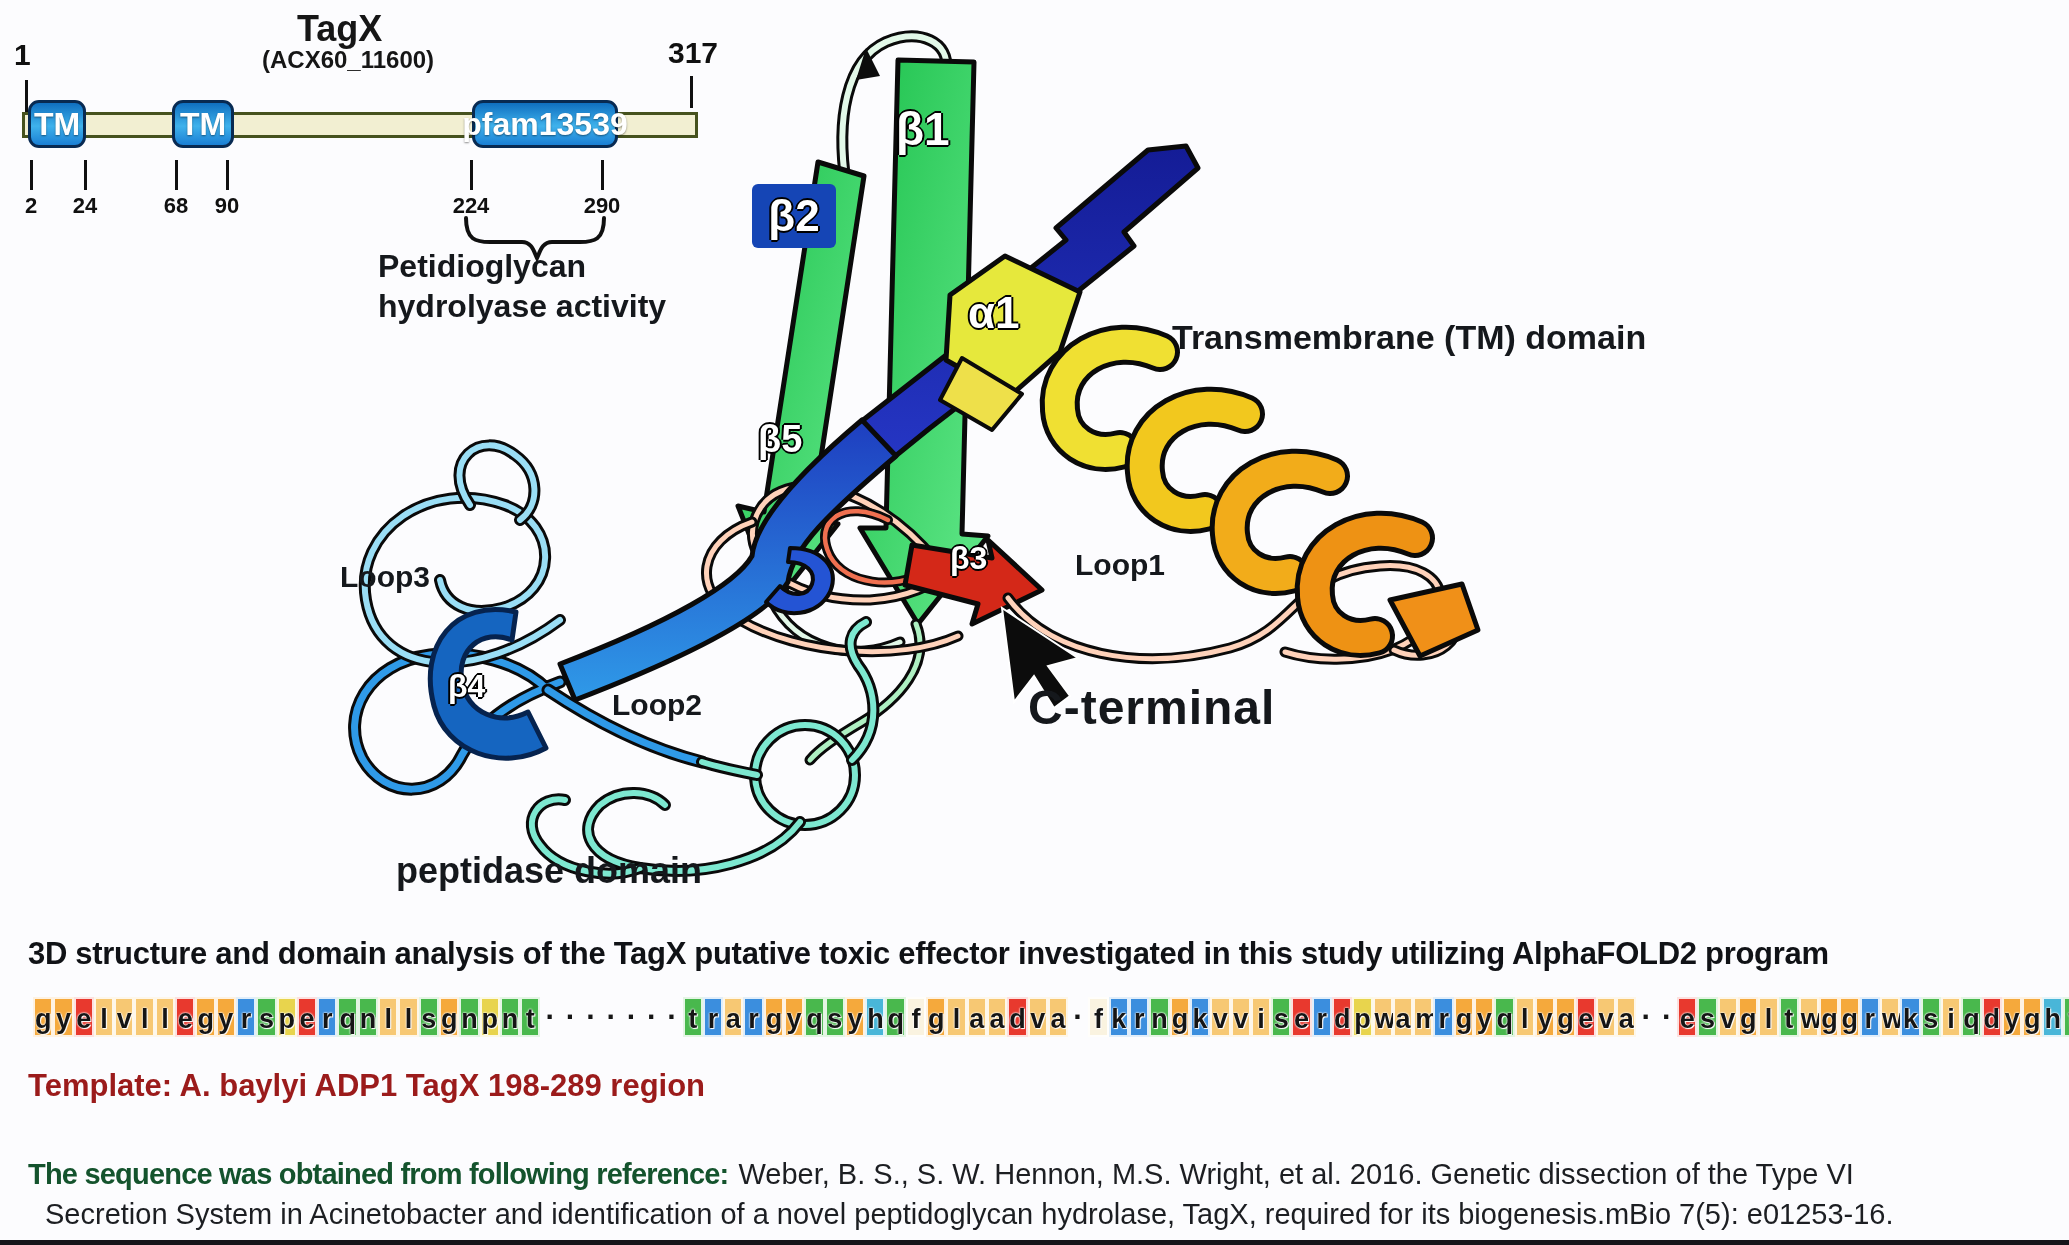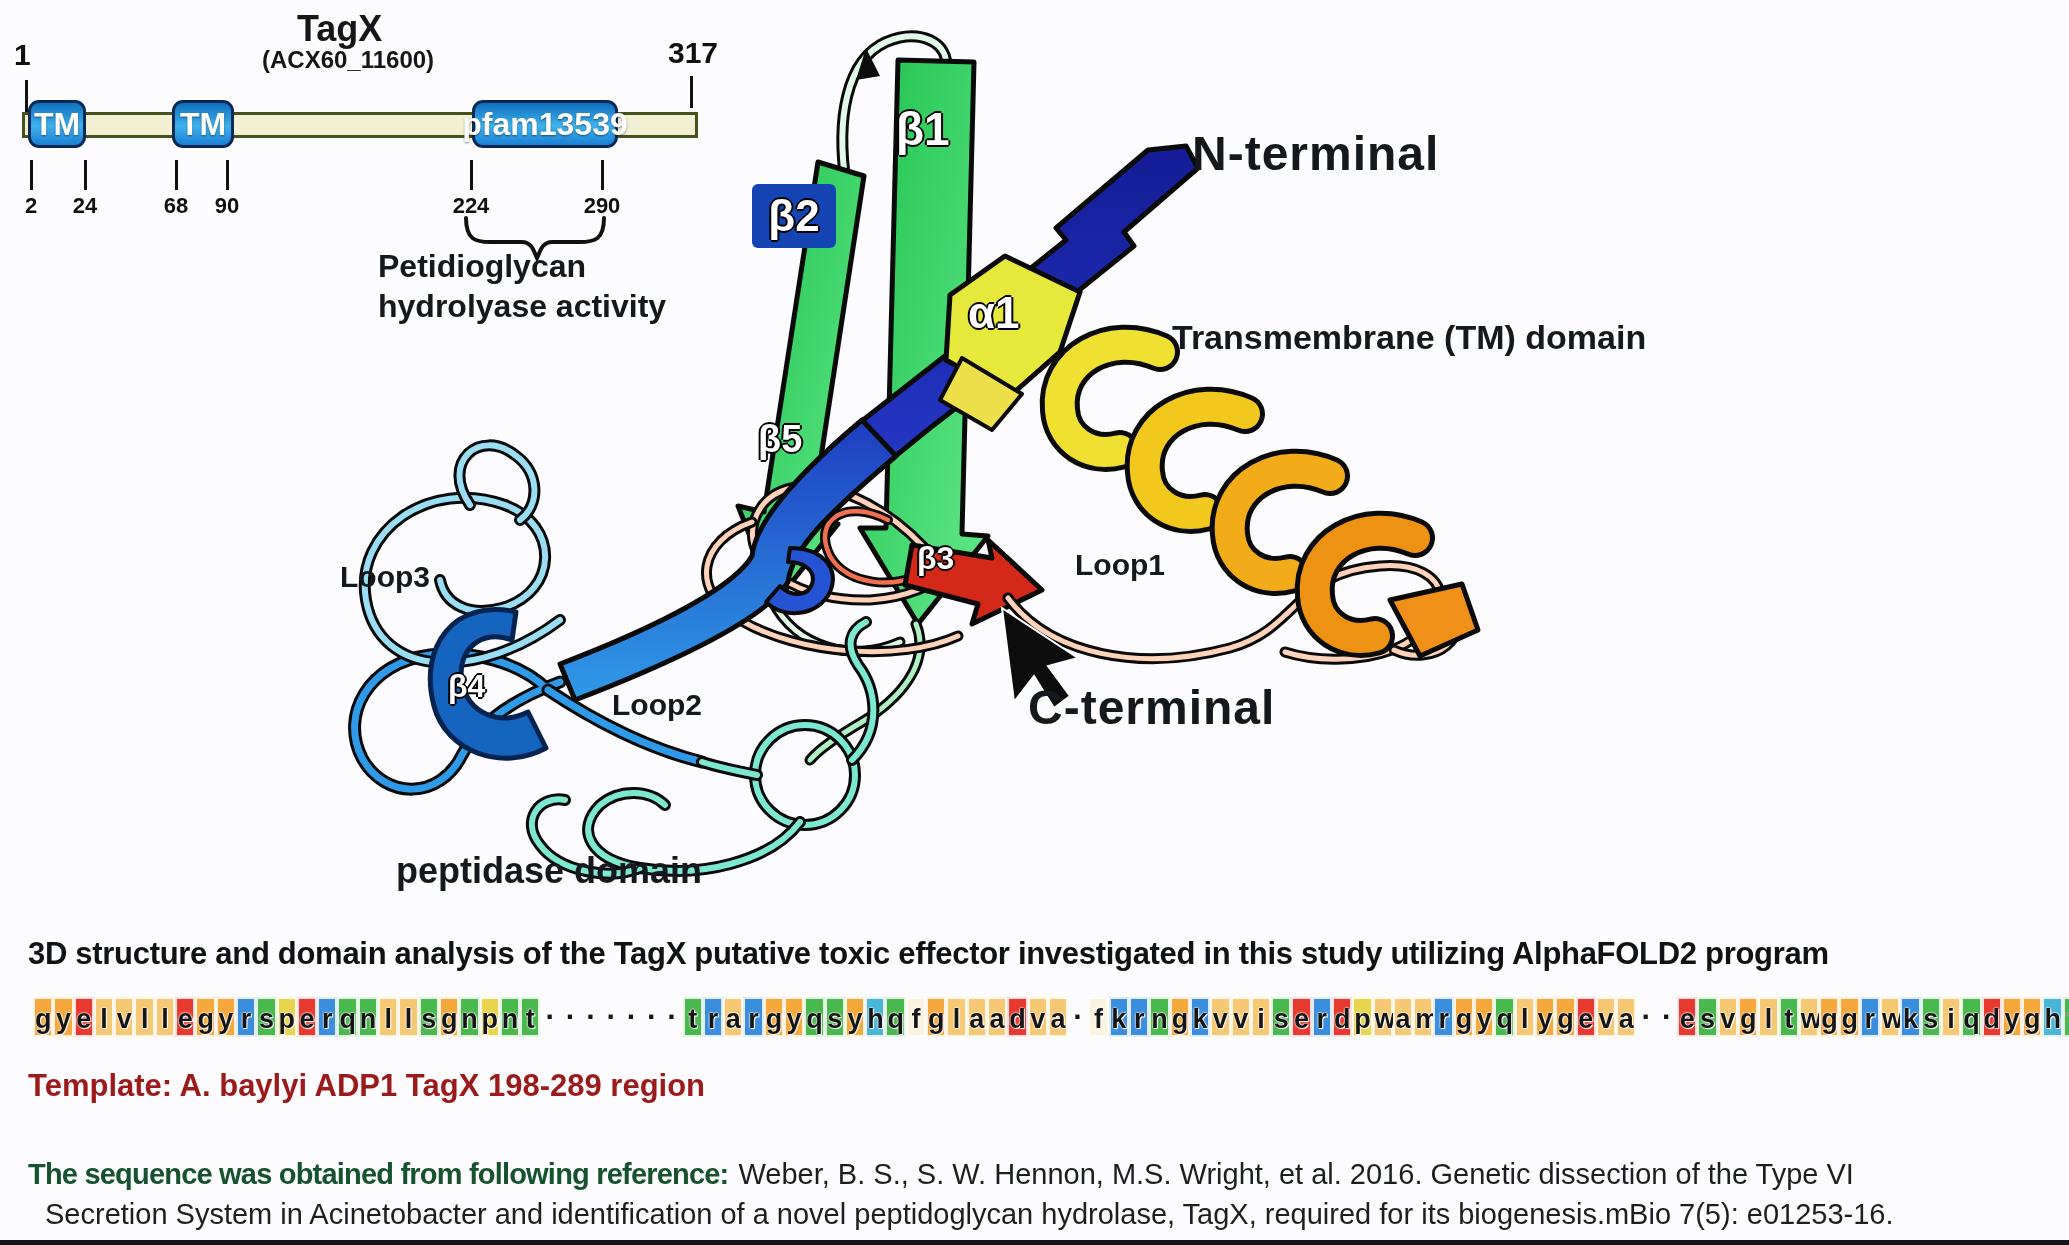--- a/index.html
+++ b/index.html
@@ -199,26 +199,25 @@
 
     <path d="M1002,608 L1014,702 L1034,676 L1054,708 L1070,696 L1048,666 L1078,658 Z" fill="#0c0c0c" stroke="#ffffff" stroke-width="2"></path>
   </svg>
 
   <div class="slabel-white" style="left:896px;top:102px;font-size:46px;">β1</div>
   <div class="abs" style="left:752px;top:184px;width:84px;height:64px;background:#1545b5;border-radius:6px;display:flex;align-items:center;justify-content:center;">
     <span class="slabel-white" style="position:static;font-size:44px;">β2</span>
   </div>
   <div class="slabel-white" style="left:968px;top:288px;font-size:44px;">α1</div>
   <div class="slabel-white" style="left:758px;top:418px;font-size:38px;">β5</div>
-  <div class="slabel-white" style="left:917px;top:540px;font-size:32px;text-align:right;">β3</div>
+  <div class="slabel-white" style="left:950px;top:540px;font-size:32px;text-align:right;">β3</div>
   <div class="slabel-white" style="left:448px;top:668px;font-size:32px;">β4</div>
   <div class="slabel-dark" style="left:1075px;top:548px;font-size:30px;">Loop1</div>
   <div class="slabel-dark" style="left:612px;top:688px;font-size:30px;">Loop2</div>
   <div class="slabel-dark" style="left:340px;top:560px;font-size:30px;">Loop3</div>
-  <div class="slabel-dark big" style="left:1192px;top:126px;">N-terminal</div>
   <div class="slabel-dark" style="left:1172px;top:318px;font-size:34px;">Transmembrane (TM) domain</div>
   <div class="slabel-dark big" style="left:1028px;top:680px;">C-terminal</div>
   <div class="slabel-dark" style="left:396px;top:850px;font-size:36px;">peptidase domain</div>
 
   <div id="caption">3D structure and domain analysis of the TagX putative toxic effector investigated in this study utilizing AlphaFOLD2 program</div>
 
   <div id="sequence-row">
       <span class="res" style="background: rgb(245, 169, 60);">g</span>
       <span class="res" style="background: rgb(245, 169, 60);">y</span>
       <span class="res" style="background: rgb(232, 57, 46);">e</span>

